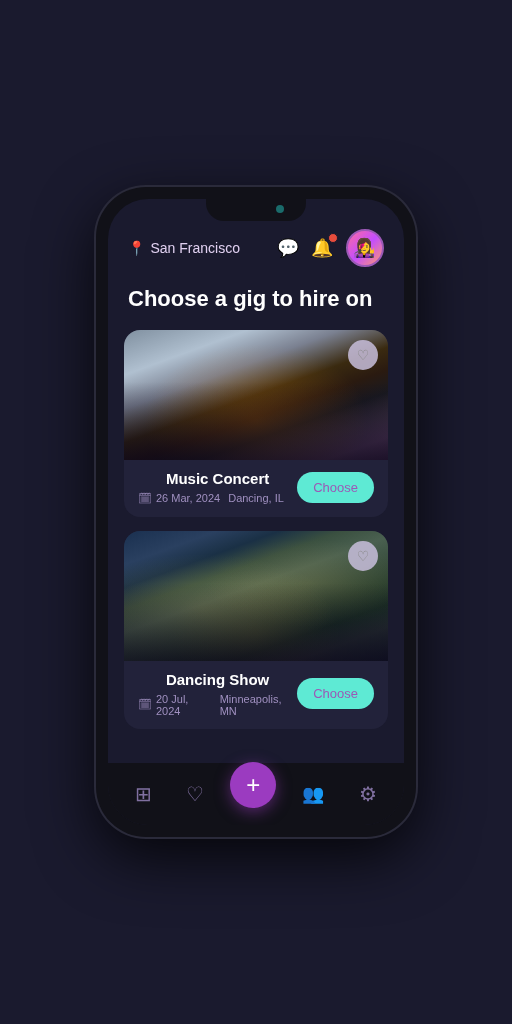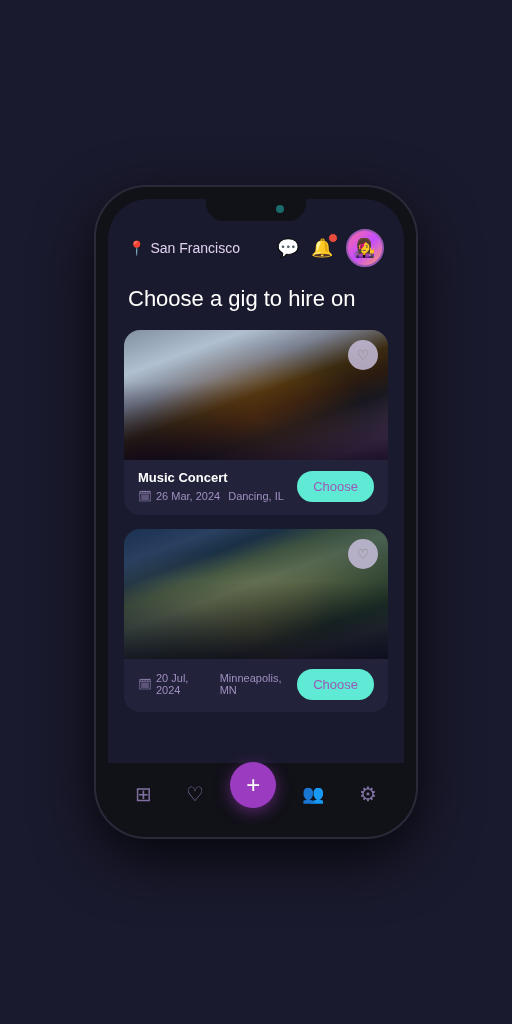--- a/index.html
+++ b/index.html
@@ -116,21 +116,21 @@
       align-items: center;
       justify-content: center;
       font-size: 18px;
     }
 
     
     .page-title {
       padding: 8px 20px 16px;
       color: #ffffff;
       font-size: 22px;
-      font-weight: 400;
+      font-weight: 700;
       line-height: 1.3;
     }
 
     
     .cards-container {
       flex: 1;
       overflow-y: auto;
       padding: 0 16px;
       display: flex;
       flex-direction: column;
@@ -241,23 +241,24 @@
       align-items: center;
       justify-content: space-between;
     }
 
     .card-info {
       flex: 1;
     }
 
     .card-title {
       color: #ffffff;
-      font-size: 13px;
+      font-size: 15px;
       font-weight: 700;
       margin-bottom: 5px;
+      text-align: center;
     }
 
     .card-meta {
       display: flex;
       align-items: center;
       gap: 8px;
       font-size: 11px;
       color: #a090c0;
     }
 
@@ -385,20 +386,21 @@
         <div class="card-image">
           <div class="card-img-bg img-dancing"></div>
           <div class="lights-overlay"></div>
           <div class="card-gradient"></div>
           <div class="heart-btn">
             <span>♡</span>
           </div>
         </div>
         <div class="card-bottom">
           <div class="card-info">
+            <div class="card-title">Dancing Show</div>
             <div class="card-meta">
               <div class="card-meta-date">
                 <span>🗓</span>
                 <span>20 Jul, 2024</span>
               </div>
               <span>Minneapolis, MN</span>
             </div>
           </div>
           <button class="choose-btn">Choose</button>
         </div>

